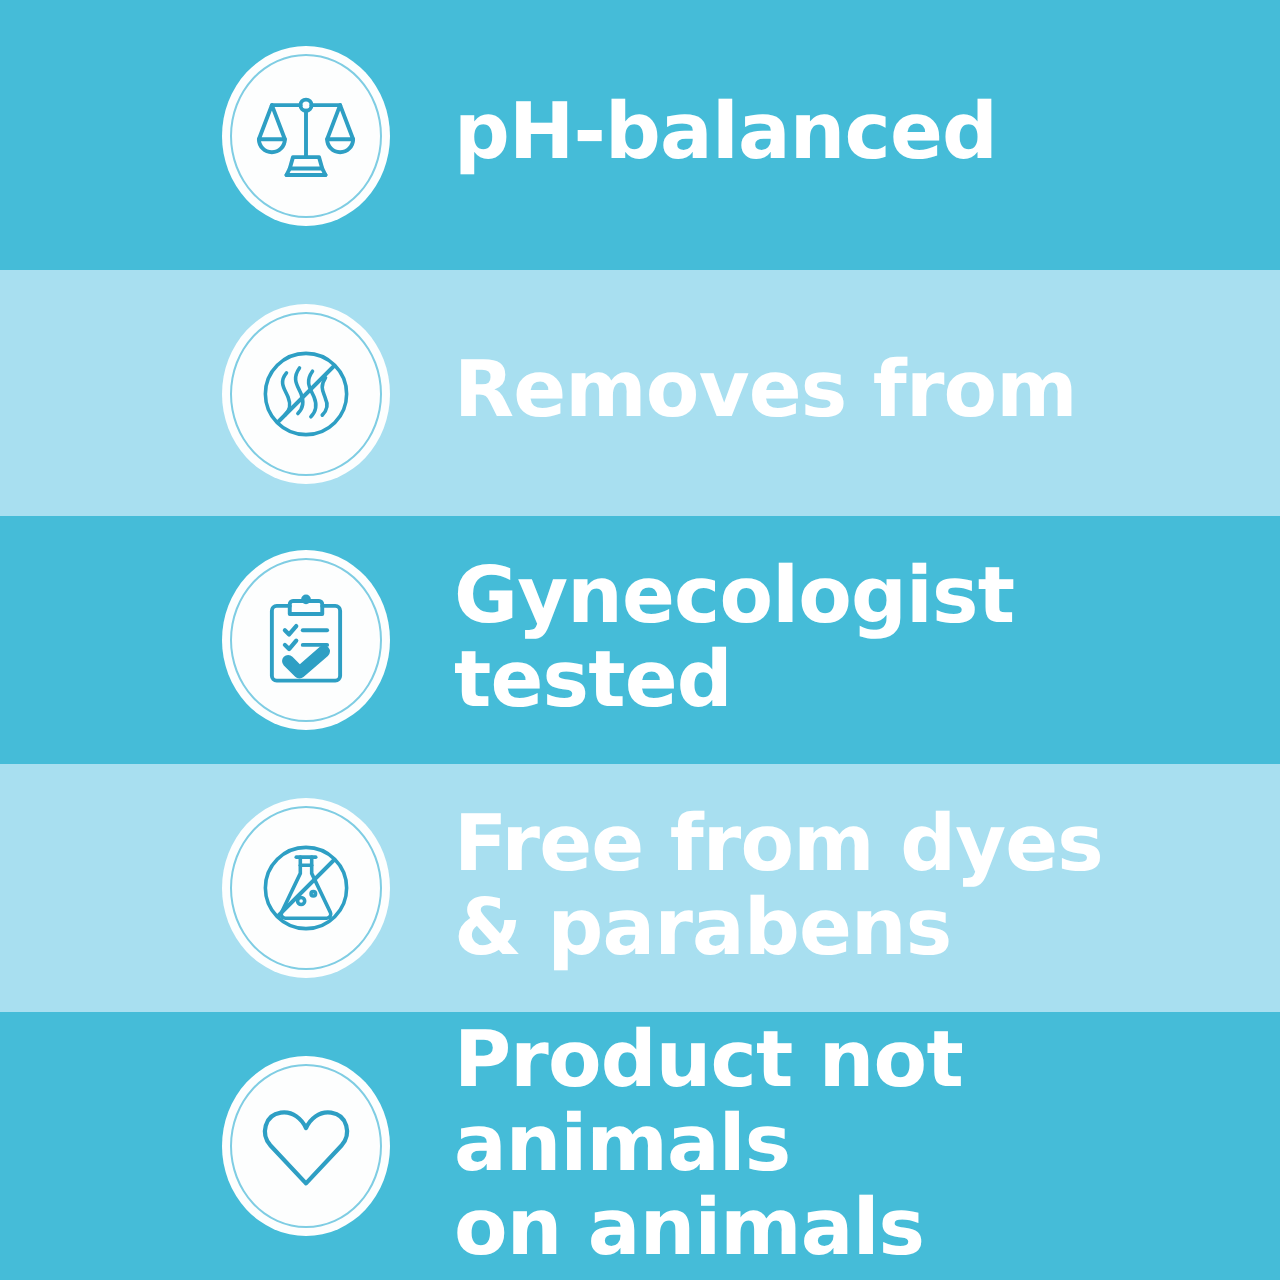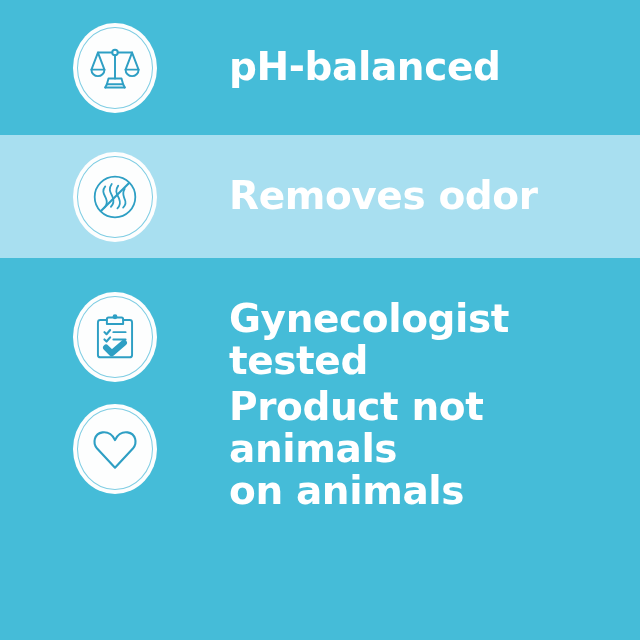--- a/index.html
+++ b/index.html
@@ -16,30 +16,29 @@
   #benefits-panel {
     width: 640px;
     height: 640px;
     display: flex;
     flex-direction: column;
   }
   .benefit-row {
     display: flex;
     align-items: center;
     box-sizing: border-box;
-    padding-left: 73px;
+    padding-left: 111px;
     width: 100%;
-    gap: 40px;
   }
   .row-dark  { background: #45bcd8; }
   .row-light { background: #a8dff0; }
 
   .row-1 { height: 135px; }
   .row-2 { height: 123px; }
-  .row-3 { height: 124px; align-items: flex-end; }
+  .row-3 { height: 124px; }
   .row-4 { height: 124px; }
   .row-5 { height: 134px; }
 
   .icon-badge {
     position: relative;
     width: 84px;
     height: 90px;
     flex: 0 0 84px;
     border-radius: 50%;
     background: #fdfefe;
@@ -108,41 +107,58 @@
         <svg viewBox="0 0 64 64" fill="none" stroke="#2e9fc4" stroke-width="2.2" stroke-linecap="round" stroke-linejoin="round">
           <circle cx="32" cy="32" r="25"></circle>
           <path d="M20 19 c-5 6 -1 10 1 15 c2 5 1 8 -2 11"></path>
           <path d="M28 16 c-5 7 -1 11 1 16 c2 5 1 9 -2 12"></path>
           <path d="M36 18 c-5 7 -1 11 1 16 c2 5 1 9 -2 12"></path>
           <path d="M44 22 c-4 6 -1 9 0 13 c2 4 1 7 -2 10"></path>
           <line x1="49" y1="15" x2="15" y2="49" stroke-width="2.6"></line>
         </svg>
       </span>
     </div>
-    <div class="benefit-label">Removes odor</div>
+    <div class="benefit-label">Removes from</div>
   </div>
 
   <div class="benefit-row row-dark row-3">
     <div class="icon-badge">
       <span>
         <svg viewBox="0 0 64 64" fill="none" stroke="#2e9fc4" stroke-width="2.4" stroke-linecap="round" stroke-linejoin="round">
           <path d="M22 11 H14 a3 3 0 0 0 -3 3 V54 a3 3 0 0 0 3 3 H50 a3 3 0 0 0 3 -3 V14 a3 3 0 0 0 -3 -3 H42"></path>
           <path d="M24 8 h16 a2 2 0 0 1 2 2 v6 H22 v-6 a2 2 0 0 1 2 -2 z"></path>
           <circle cx="32" cy="7" r="3" fill="#2e9fc4" stroke="none"></circle>
           <path d="M19 26 l2.6 2.6 L26 23.4" stroke-width="2.6"></path>
           <line x1="30" y1="26" x2="45" y2="26"></line>
           <path d="M19 35 l2.6 2.6 L26 32.4" stroke-width="2.6"></path>
           <line x1="30" y1="35" x2="45" y2="35"></line>
           <path d="M21 45 l7 7 L43 39" stroke-width="7.5"></path>
         </svg>
       </span>
     </div>
     <div class="benefit-label">Gynecologist tested</div>
   </div>
 
+  <div class="benefit-row row-light row-4">
+    <div class="icon-badge">
+      <span>
+        <svg viewBox="0 0 64 64" fill="none" stroke="#2e9fc4" stroke-width="2.2" stroke-linecap="round" stroke-linejoin="round">
+          <circle cx="32" cy="32" r="25"></circle>
+          <path d="M26 13 h12"></path>
+          <path d="M28.5 13 v10 L17 47 a2.5 2.5 0 0 0 2.2 3.6 h25.6 A2.5 2.5 0 0 0 47 47 L35.5 23 V13"></path>
+          <line x1="28.5" y1="18" x2="35.5" y2="18"></line>
+          <circle cx="29" cy="40" r="2.2"></circle>
+          <circle cx="36.5" cy="35.5" r="1.4"></circle>
+          <line x1="49" y1="15" x2="15" y2="49" stroke-width="2.6"></line>
+        </svg>
+      </span>
+    </div>
+    <div class="benefit-label">Free from dyes
+&amp; parabens</div>
+  </div>
 
   <div class="benefit-row row-dark row-5">
     <div class="icon-badge">
       <span>
         <svg viewBox="0 0 64 64" fill="none" stroke="#2e9fc4" stroke-width="2.6" stroke-linecap="round" stroke-linejoin="round">
           <path d="M32 55 L10 31.5 C4 24.5 6.5 13 16.5 11.5 C24 10.4 29.5 15.5 32 21 C34.5 15.5 40 10.4 47.5 11.5 C57.5 13 60 24.5 54 31.5 Z"></path>
         </svg>
       </span>
     </div>
     <div class="benefit-label">Product not animals

